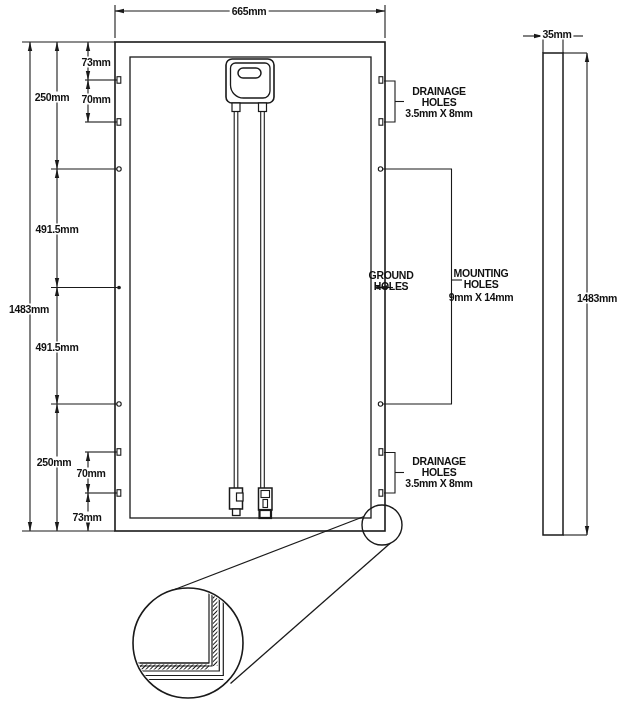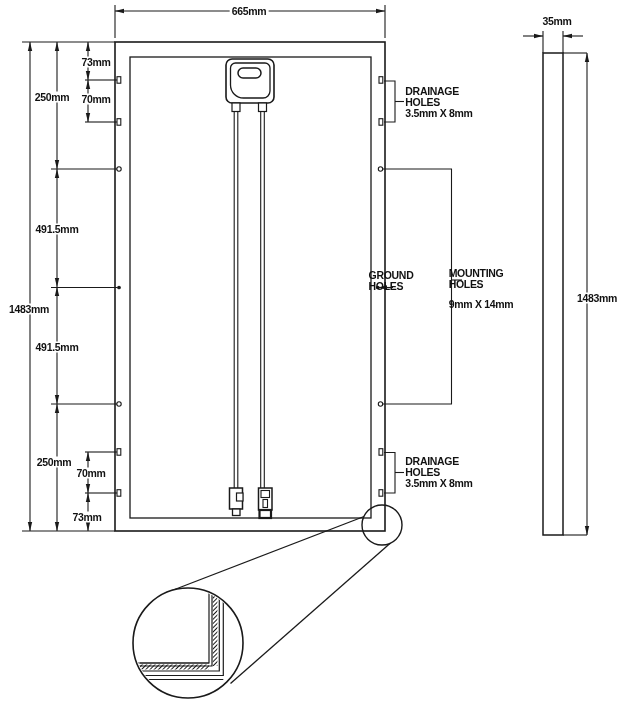--- a/index.html
+++ b/index.html
@@ -9,23 +9,23 @@
   }
   .canvas svg{position:absolute;left:0;top:0;}
   .lbl{
     position:absolute;transform:translate(-50%,-50%);
     font-weight:bold;font-size:10.5px;letter-spacing:-0.3px;line-height:11px;
     color:#111;background:#fff;padding:0 2px;white-space:nowrap;
   }
   .anno{
     position:absolute;transform:translateX(-50%);
     font-weight:bold;font-size:10.5px;letter-spacing:-0.3px;line-height:11px;
-    color:#111;text-align:left;white-space:nowrap;background:transparent;
+    color:#111;text-align:center;white-space:nowrap;background:transparent;
   }
-  .anno .gap{margin-top:9px;}
+  .anno .gap{margin-top:2px;}
 </style>
 </head>
 <body>
 
 <div class="canvas">
 
 <svg width="625" height="705" viewBox="0 0 625 705">
   <defs>
     <pattern id="hatch" width="3" height="3" patternUnits="userSpaceOnUse" patternTransform="rotate(45)">
       <line x1="0.5" y1="0" x2="0.5" y2="3" stroke="#1a1a1a" stroke-width="1"></line>
@@ -182,21 +182,21 @@
 <div class="lbl" style="left:249px;top:11px;">665mm</div>
 <div class="lbl" style="left:96px;top:61.5px;">73mm</div>
 <div class="lbl" style="left:52px;top:97px;">250mm</div>
 <div class="lbl" style="left:96px;top:98.5px;">70mm</div>
 <div class="lbl" style="left:57px;top:229px;">491.5mm</div>
 <div class="lbl" style="left:29px;top:309px;">1483mm</div>
 <div class="lbl" style="left:57px;top:347px;">491.5mm</div>
 <div class="lbl" style="left:54px;top:462px;">250mm</div>
 <div class="lbl" style="left:91px;top:472.5px;">70mm</div>
 <div class="lbl" style="left:87px;top:517px;">73mm</div>
-<div class="lbl" style="left:557px;top:21px;">35mm</div>
+<div class="lbl" style="left:557px;top:34px;">35mm</div>
 <div class="lbl" style="left:597px;top:298px;">1483mm</div>
 
 <div class="anno" style="left:439px;top:86px;">
   <div>DRAINAGE</div>
   <div>HOLES</div>
   <div>3.5mm X 8mm</div>
 </div>
 
 <div class="anno" style="left:391px;top:270px;">
   <div>GROUND</div>

